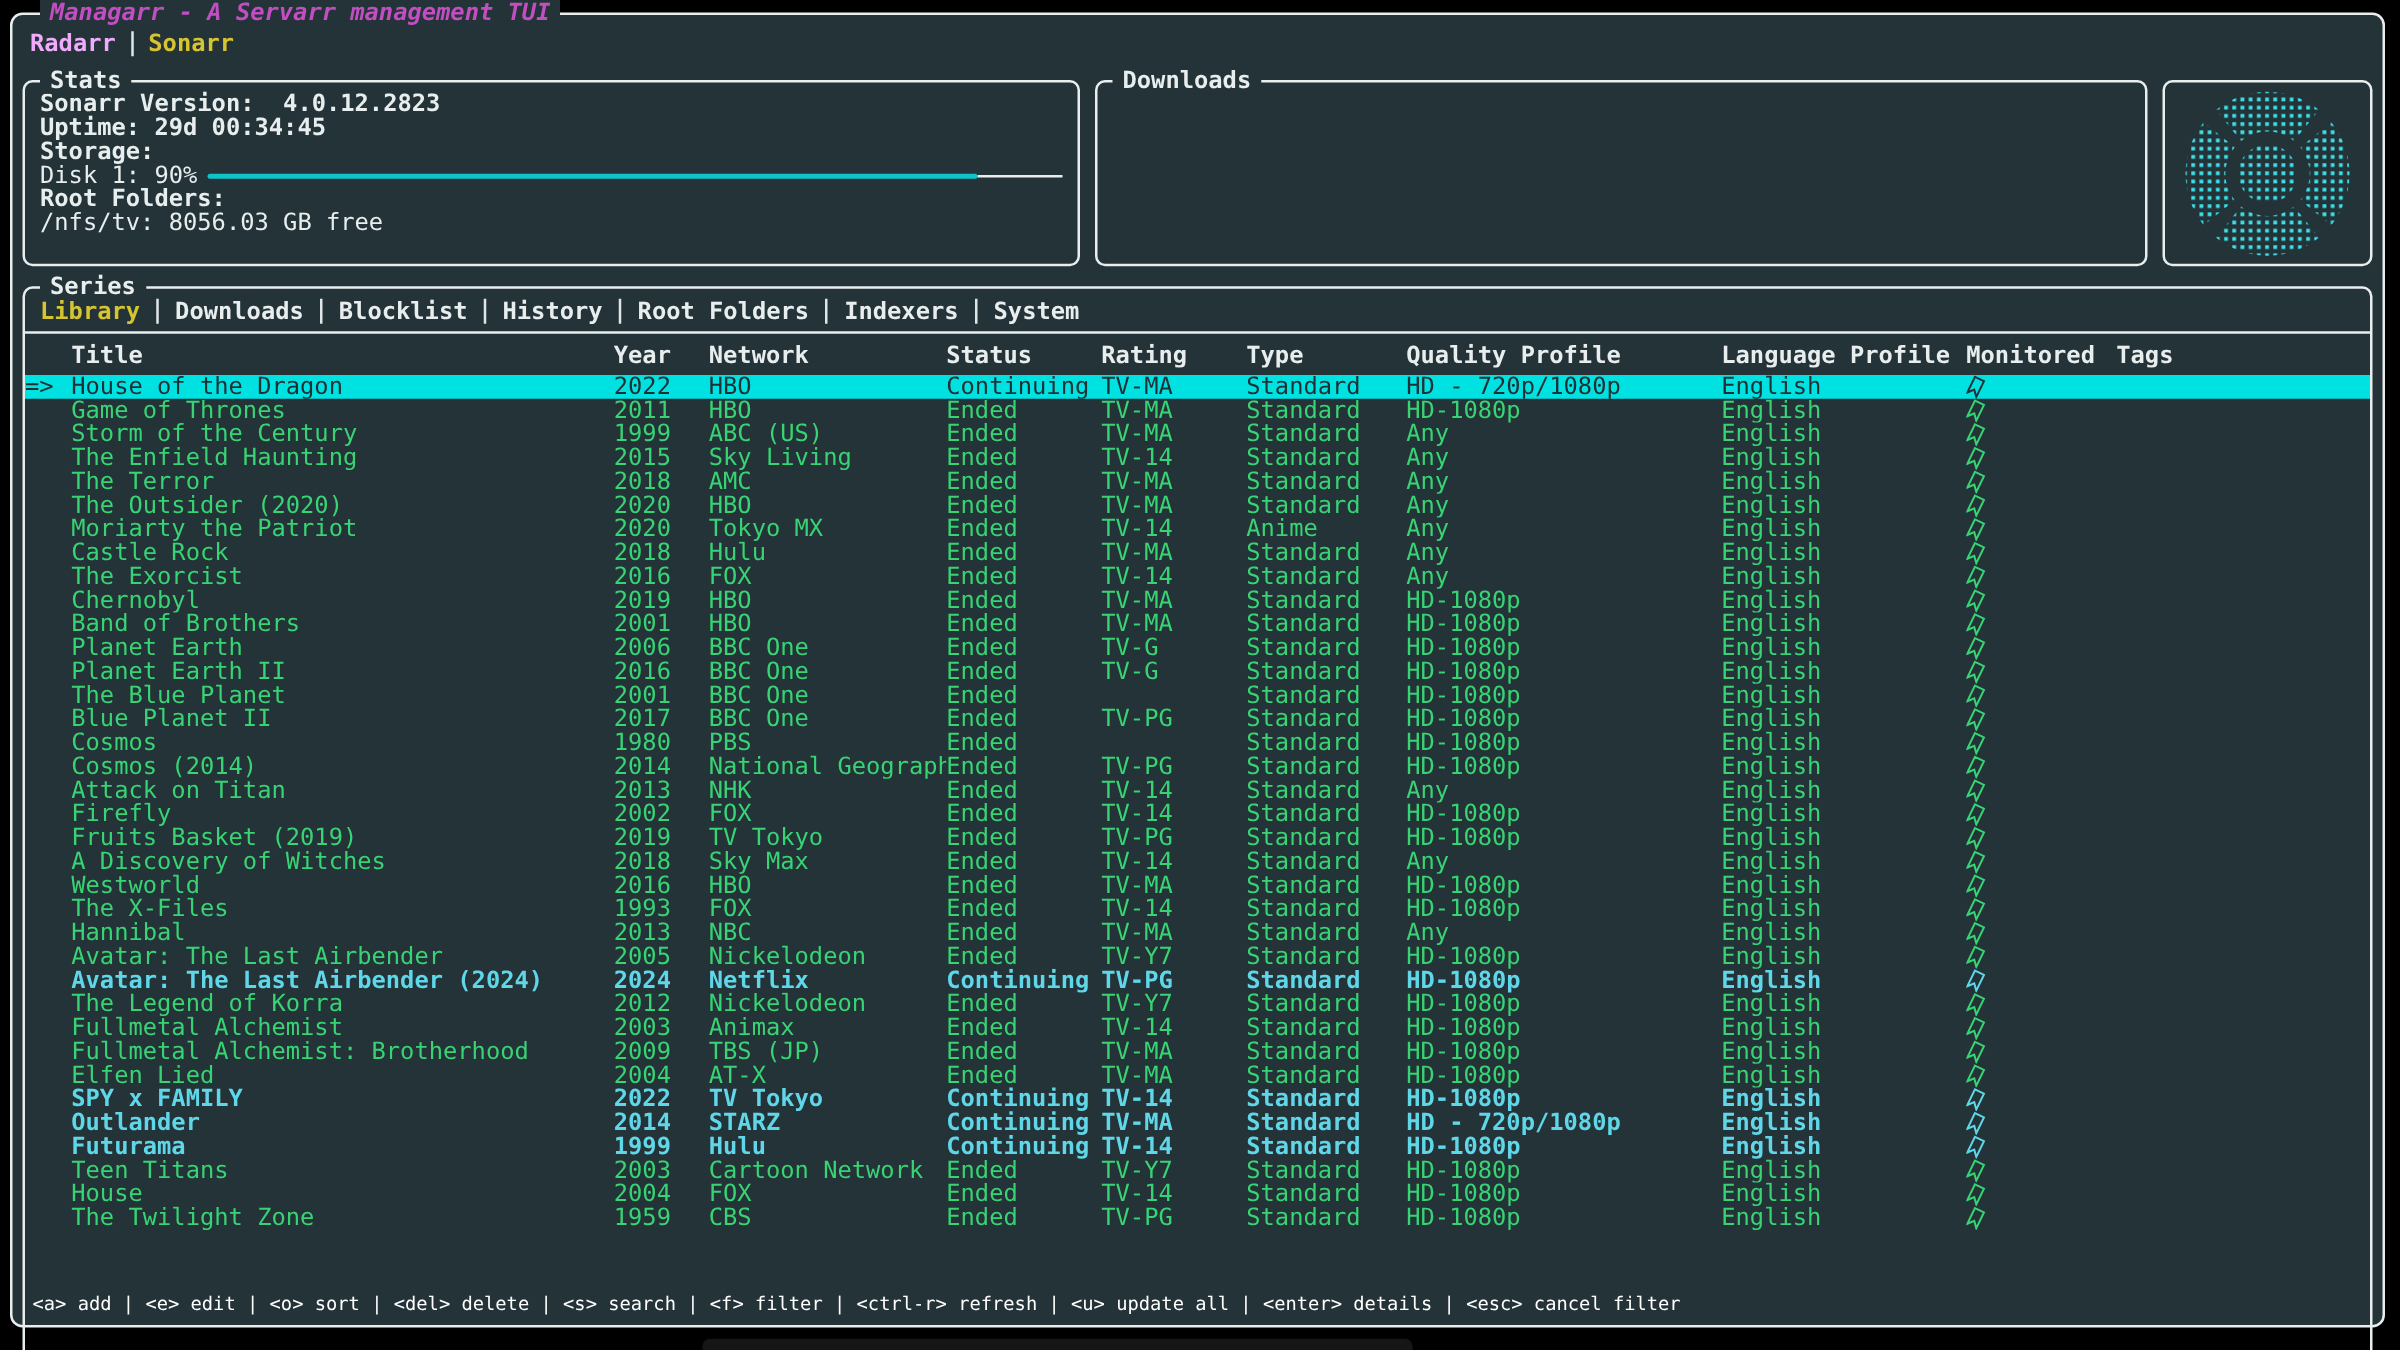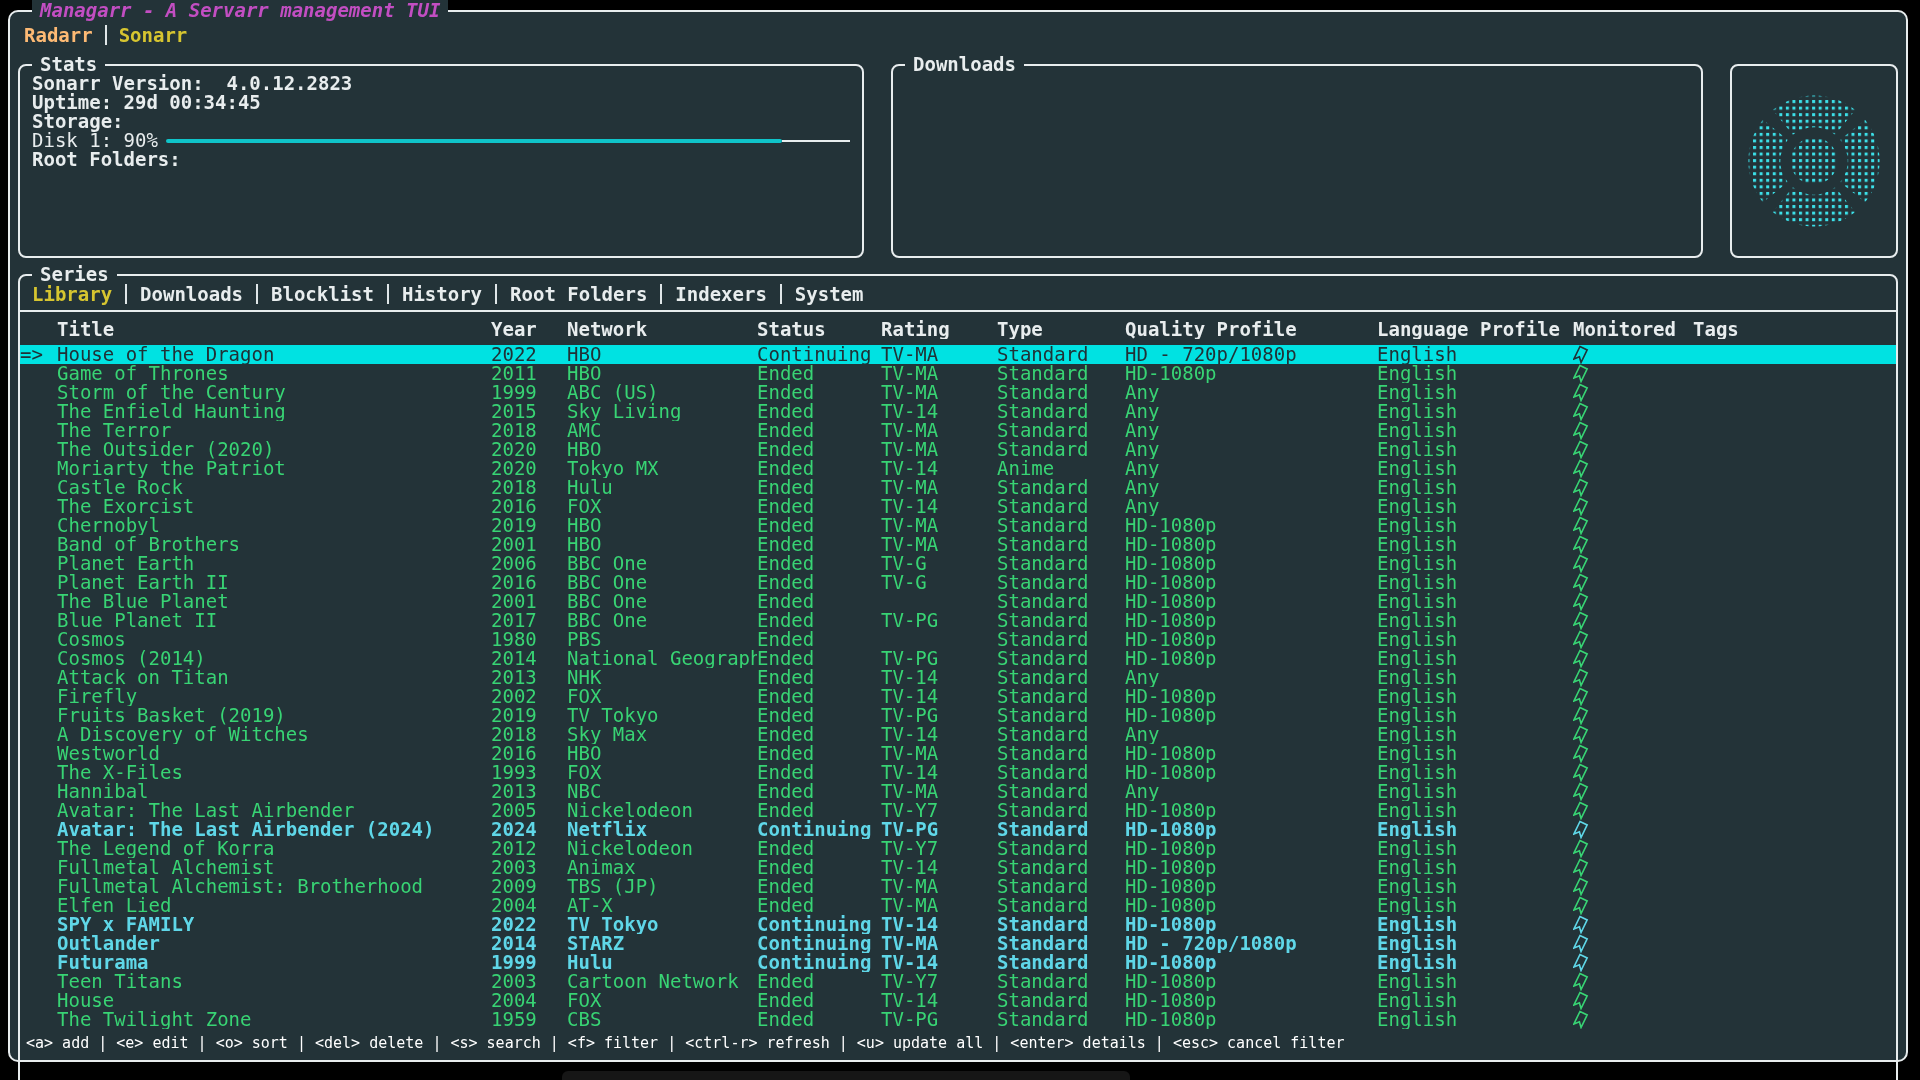--- a/index.html
+++ b/index.html
@@ -17,26 +17,26 @@
     position:absolute; top:-13px; background:#233338; padding:0 8px;
     font-size:19px; line-height:22px; white-space:nowrap;
   }
   .app-title { left:22px; color:#c24ec2; font-weight:bold; font-style:italic; }
 
   
   .topbar { display:flex; justify-content:space-between; align-items:center;
             padding:9px 14px 0 14px; height:36px; }
   .servarr-tabs { display:flex; align-items:center; font-size:19px; font-weight:bold; }
   .vdiv { width:2px; height:20px; background:#dfe6e8; margin:0 12px; display:inline-block; }
-  .tab-radarr { color:#fdba74; }
+  .tab-radarr { color:#f0abfc; }
   .tab-sonarr { color:#d6c530; }
   .keybinds { color:#4083d6; font-size:15px; white-space:nowrap; }
 
   
-  .toprow { display:flex; gap:27px; margin:16px 8px 0 8px; height:194px; }
+  .toprow { display:flex; gap:12px; margin:16px 8px 0 8px; height:149px; }
   .panel { position:relative; border:2px solid #e8edee; border-radius:8px; background:#233338; }
   .panel-title { font-weight:bold; color:#e8edee; left:12px; }
   .stats-panel { width:846px; }
   .downloads-panel { flex:1; }
   .logo-panel { width:168px; display:flex; align-items:center; justify-content:center; }
   .panel-body { padding:8px 12px 0 12px; font-size:19px; line-height:19px; }
   .sline { white-space:pre; }
   .b { font-weight:bold; }
   .gauge-line { display:flex; align-items:center; }
   .gauge-label { white-space:pre; }
@@ -93,20 +93,21 @@
         <div class="sline b">Uptime: 29d 00:34:45</div>
         <div class="sline b">Storage:</div>
         <div class="gauge-line">
           <span class="gauge-label">Disk 1: 90%</span>
           <span class="gauge">
             <span class="fill" style="width: 90%;"></span>
               <span class="rest" style="left: 90%;"></span>
           </span>
         </div>
         <div class="sline b">Root Folders:</div>
+        <div class="sline">/nfs/tv: 8056.03 GB free</div>
       </div>
     </div>
 
     <div class="panel downloads-panel">
       <div class="chip panel-title">Downloads</div>
       <div class="panel-body">
       </div>
     </div>
 
     <div class="panel logo-panel">

